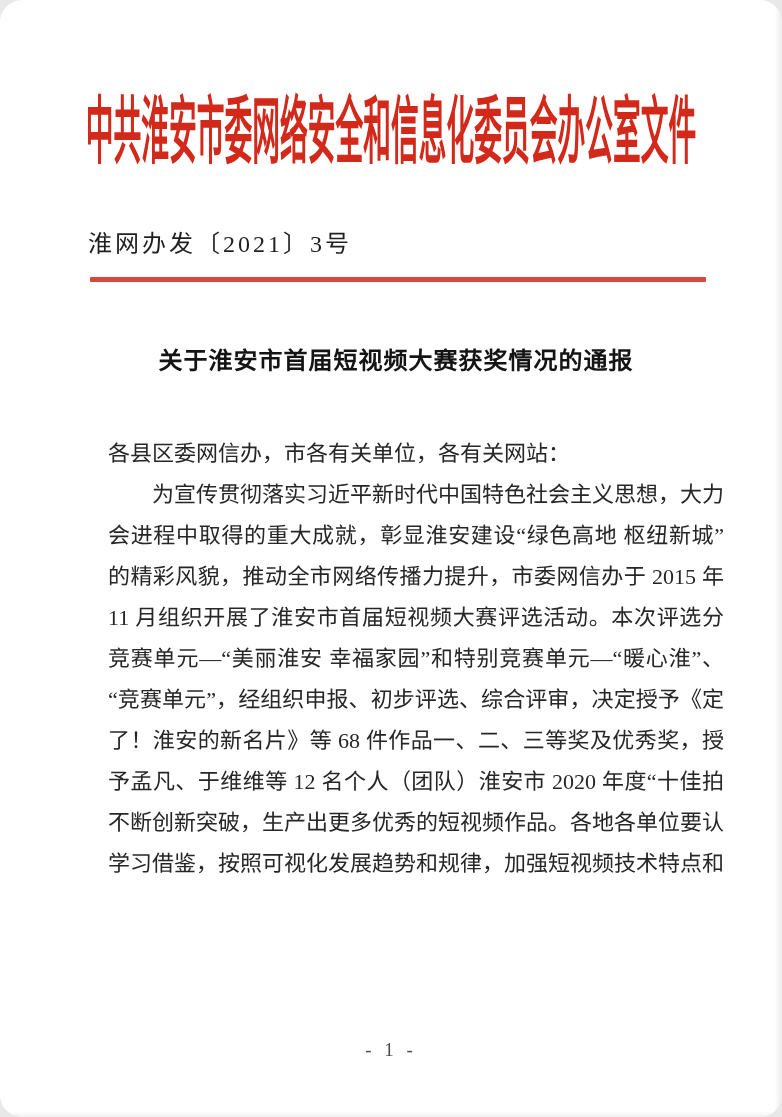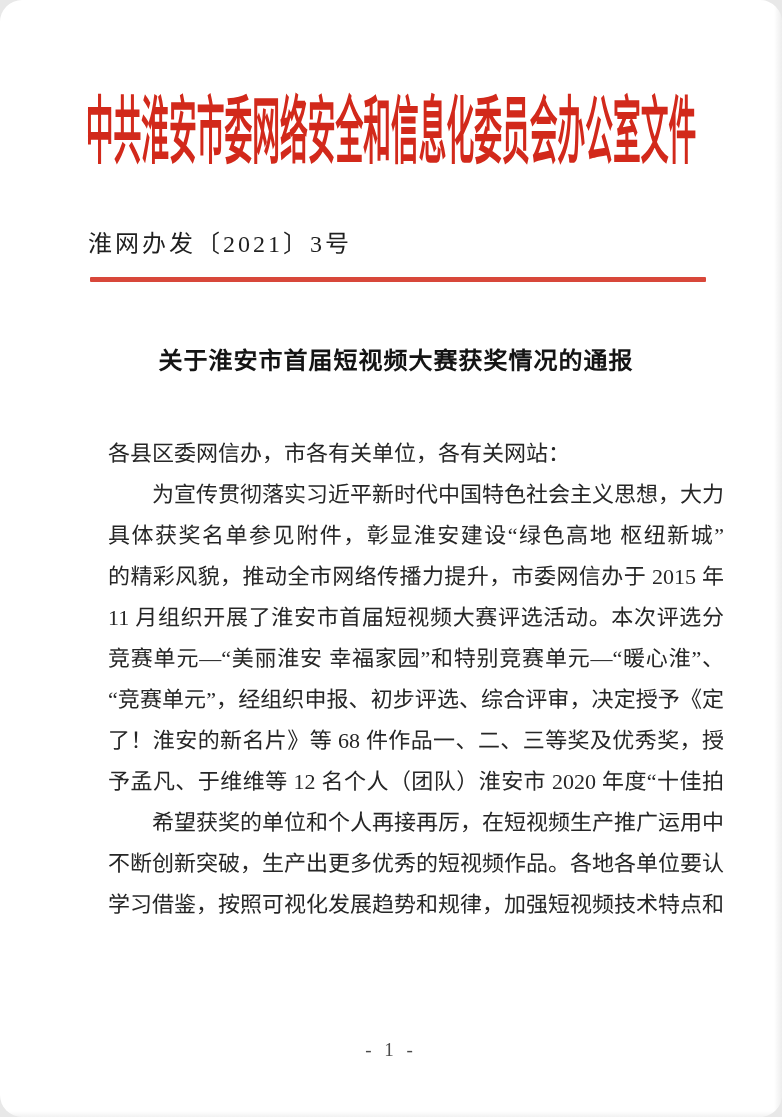--- a/index.html
+++ b/index.html
@@ -137,28 +137,27 @@
   <div class="doc-number">淮网办发〔2021〕3号</div>
 
   <div class="red-line"></div>
 
   <div class="doc-title">关于淮安市首届短视频大赛获奖情况的通报</div>
 
   <div class="doc-body">
 
   <div class="body-line">各县区委网信办，市各有关单位，各有关网站：</div>
       <div class="body-line indent fill">为宣传贯彻落实习近平新时代中国特色社会主义思想，大力</div>
-      <div class="body-line fill">具体获奖名单参见附件，彰显淮安建设“绿色高地 枢纽新城”</div>
+      <div class="body-line fill">会进程中取得的重大成就，彰显淮安建设“绿色高地 枢纽新城”</div>
       <div class="body-line fill">的精彩风貌，推动全市网络传播力提升，市委网信办于 2015 年</div>
       <div class="body-line fill">11 月组织开展了淮安市首届短视频大赛评选活动。本次评选分主</div>
       <div class="body-line fill">竞赛单元—“美丽淮安 幸福家园”和特别竞赛单元—“暖心淮”、</div>
       <div class="body-line fill">“竞赛单元”，经组织申报、初步评选、综合评审，决定授予《定</div>
       <div class="body-line fill">了！淮安的新名片》等 68 件作品一、二、三等奖及优秀奖，授</div>
       <div class="body-line fill">予孟凡、于维维等 12 名个人（团队）淮安市 2020 年度“十佳拍</div>
-      <div class="body-line indent fill">希望获奖的单位和个人再接再厉，在短视频生产推广运用中</div>
       <div class="body-line fill">不断创新突破，生产出更多优秀的短视频作品。各地各单位要认真</div>
       <div class="body-line fill">学习借鉴，按照可视化发展趋势和规律，加强短视频技术特点和发</div>
     </div>
 
   <div class="page-number">- 1 -</div>
 
   <div class="edge-shadow-right"></div>
   <div class="edge-shadow-bottom"></div>
 
 </div>

